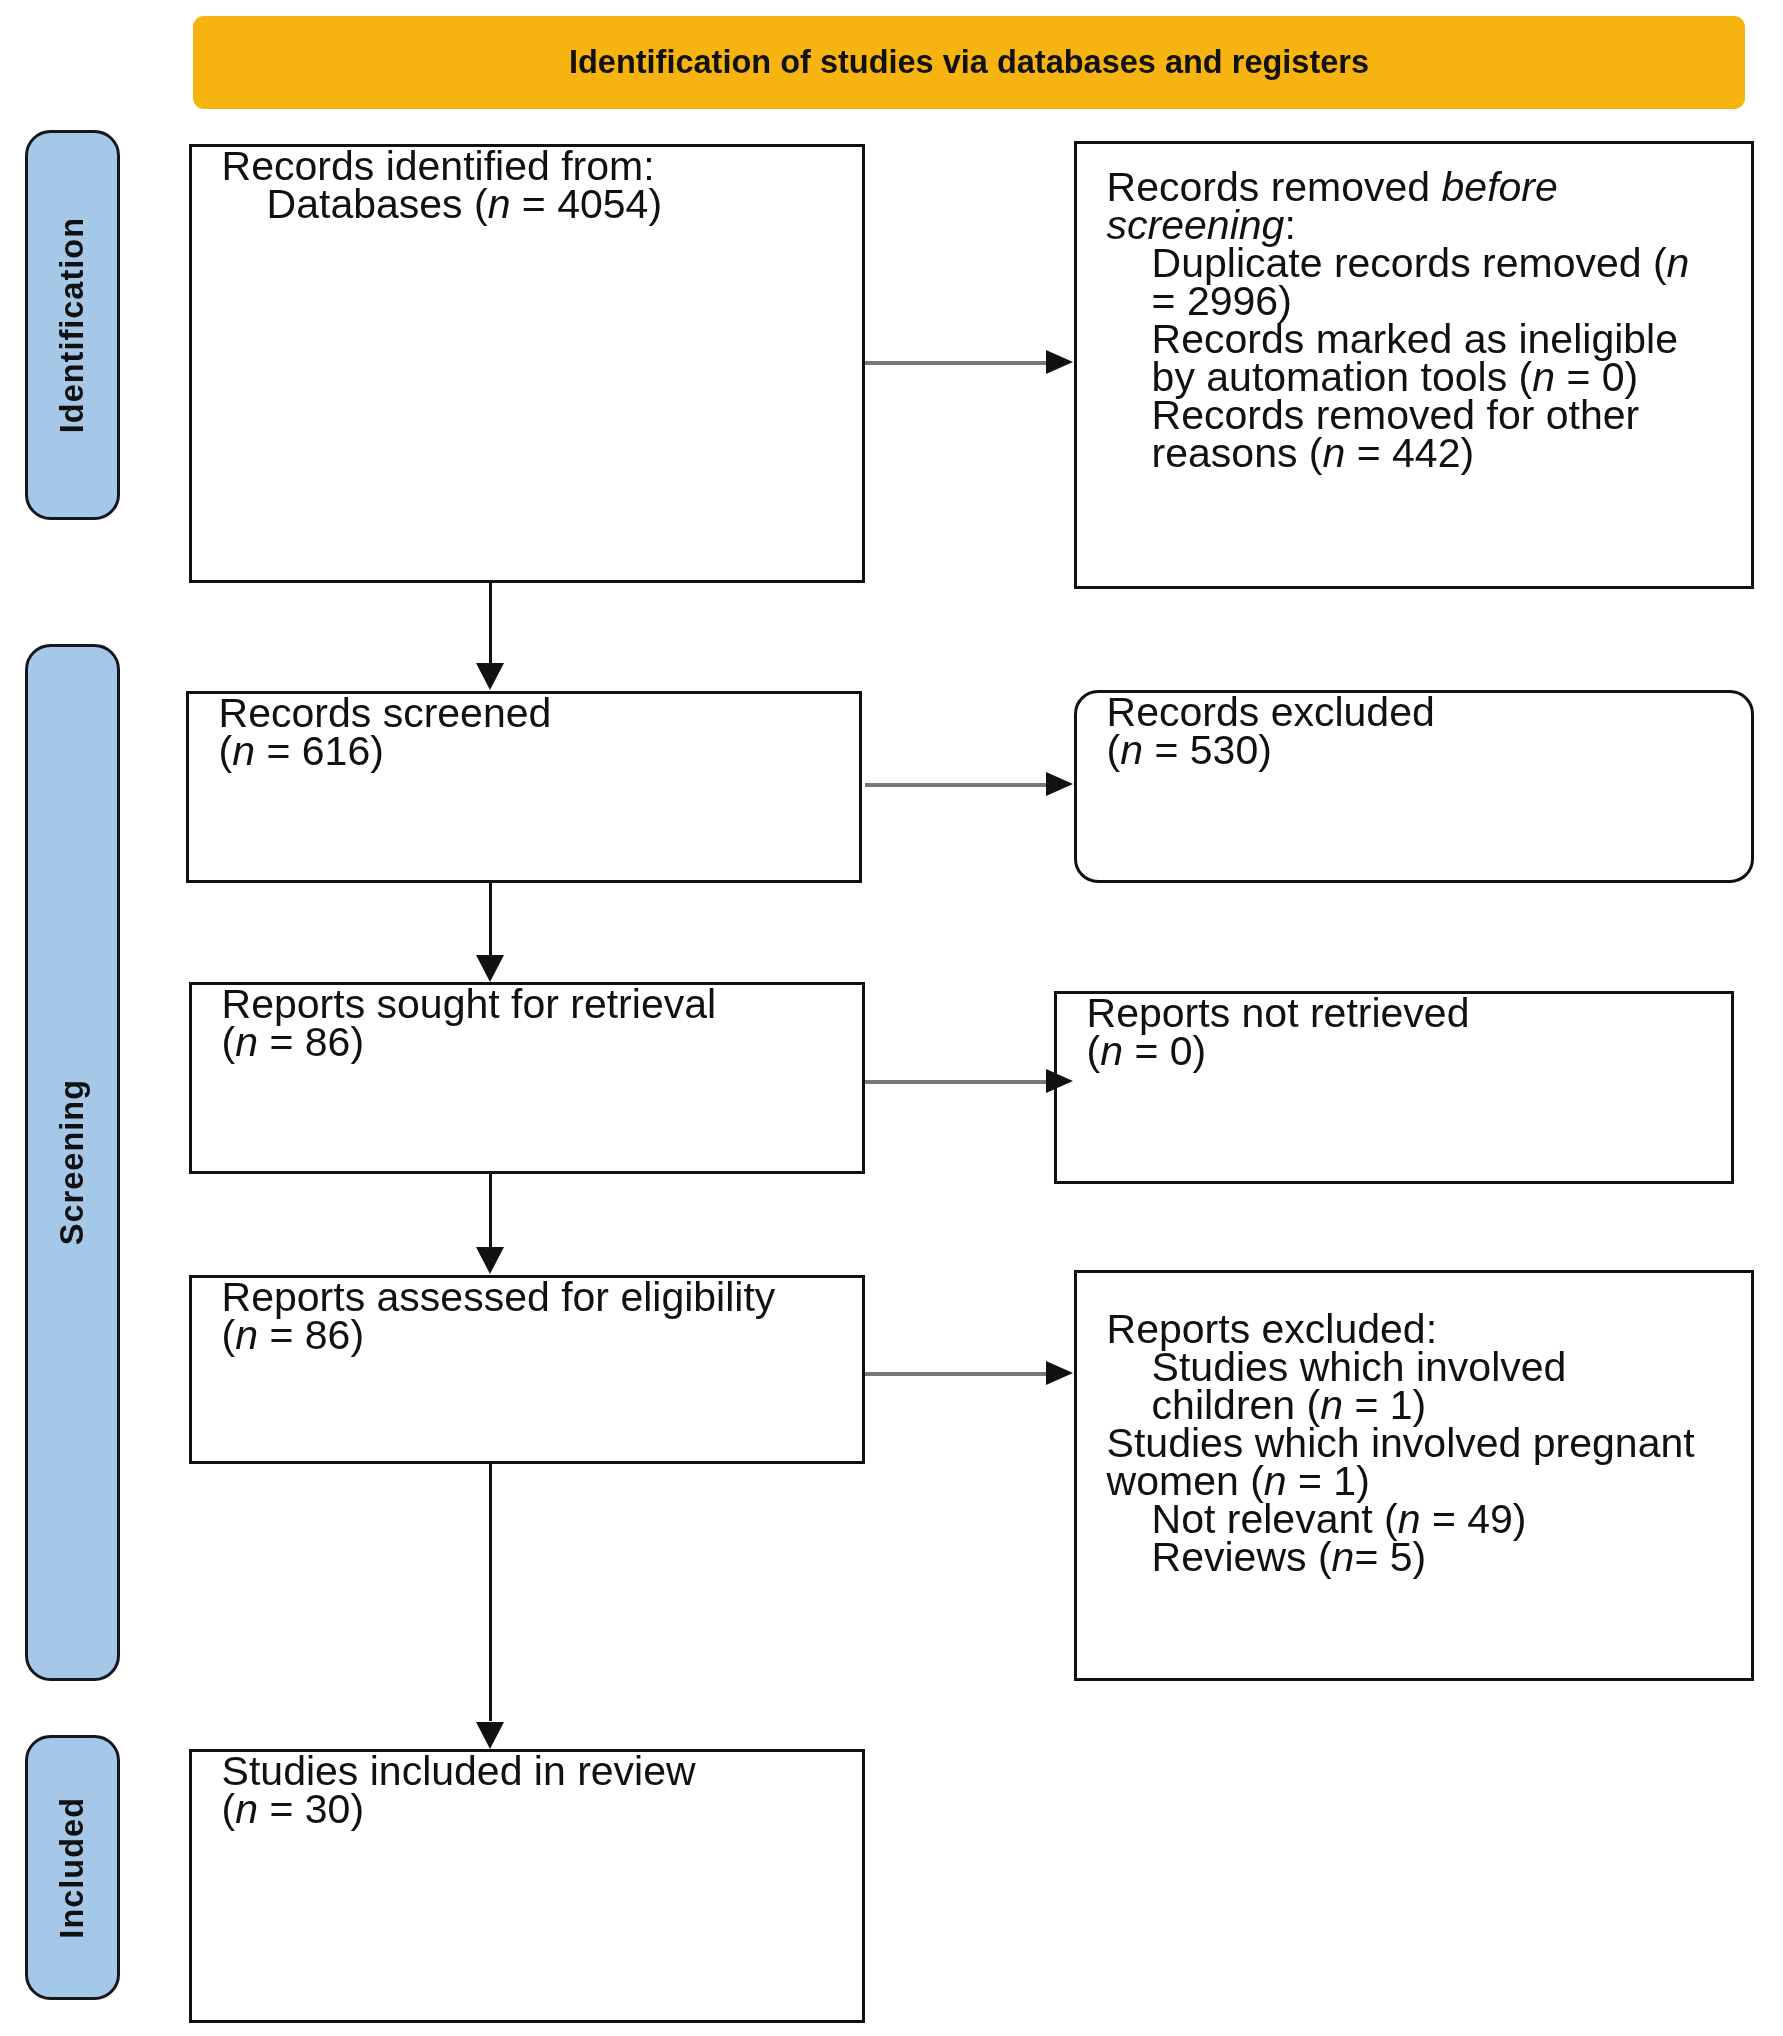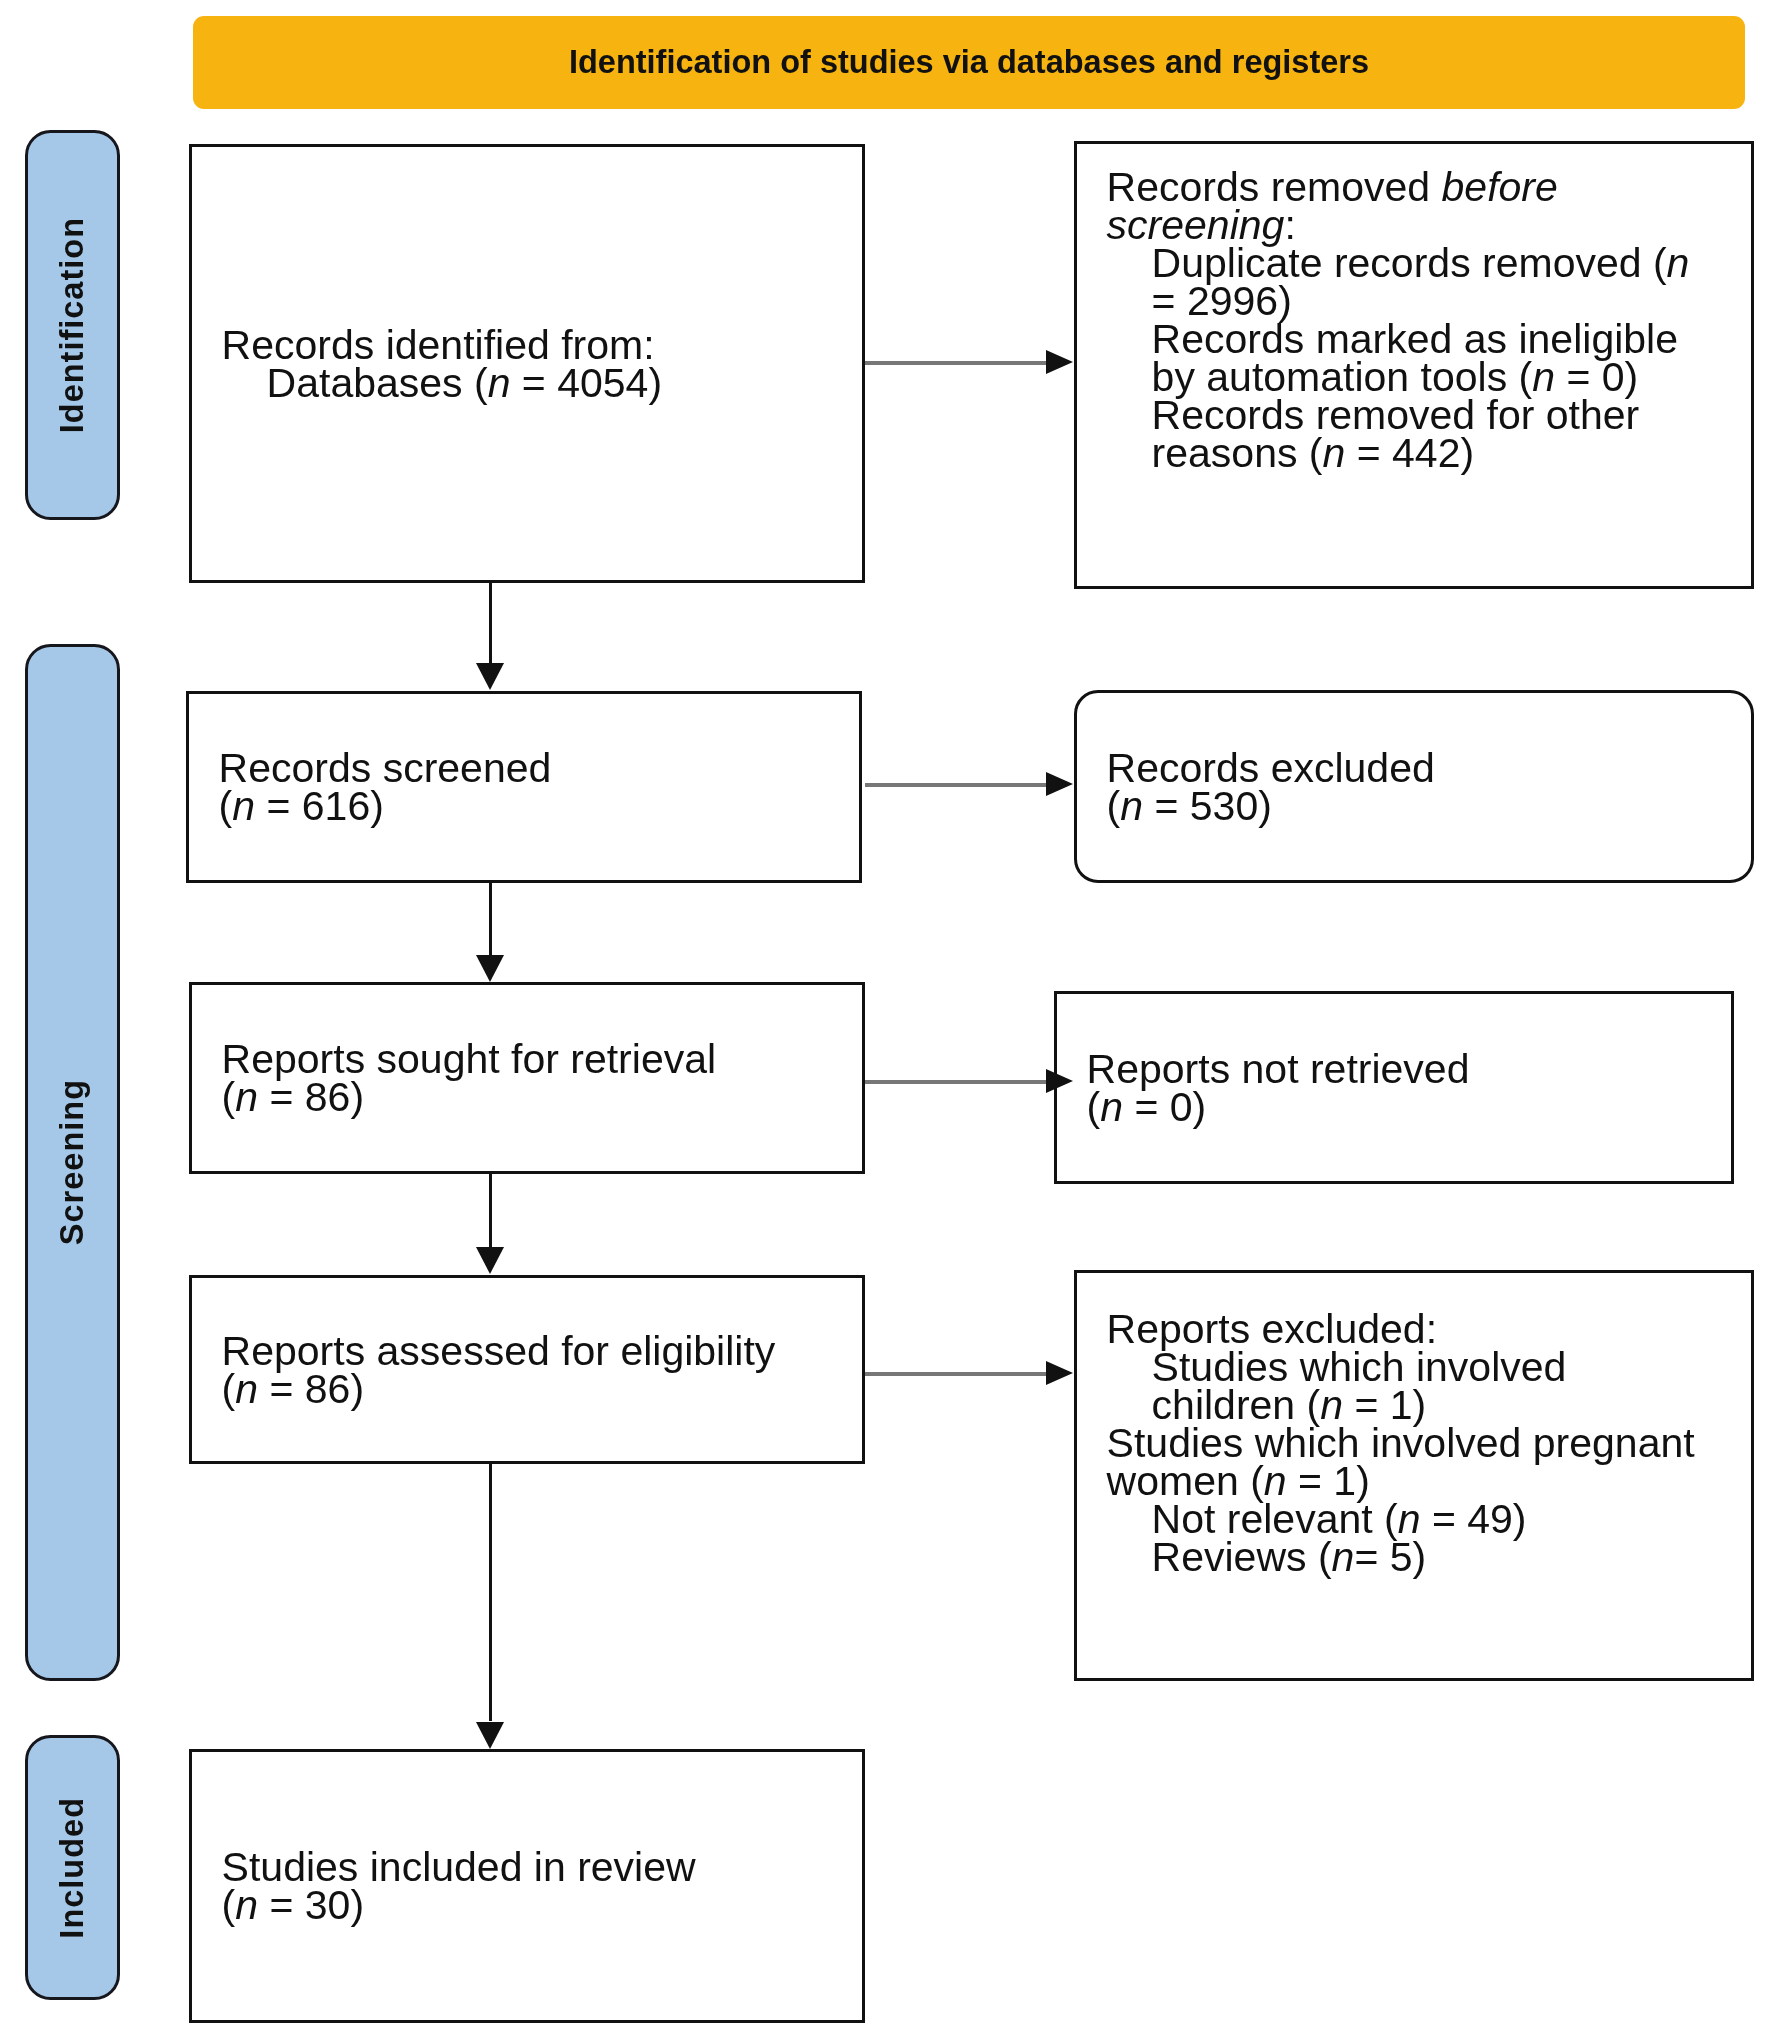--- a/index.html
+++ b/index.html
@@ -28,21 +28,21 @@
     display:flex;align-items:center;justify-content:center;
   }
   .stage span{
     writing-mode:vertical-rl;transform:rotate(180deg);
     font-weight:bold;font-size:32.5px;letter-spacing:1px;white-space:nowrap;
   }
   .box{
     position:absolute;background:#fff;border:3px solid var(--box-border);
     box-sizing:border-box;display:flex;flex-direction:column;
   }
-  .v-center{justify-content:center;}
+  .v-center{justify-content:flex-start;}
   .v-top{justify-content:flex-start;}
   .box-content{
     font-size:41px;line-height:38px;
     padding-left:29.6px;padding-right:13.8px;
   }
   .pad-top-sm{padding-top:23.6px;}
   .pad-top-md{padding-top:37px;}
   .line{white-space:nowrap;}
   .line.indent{margin-left:45px;}
   

